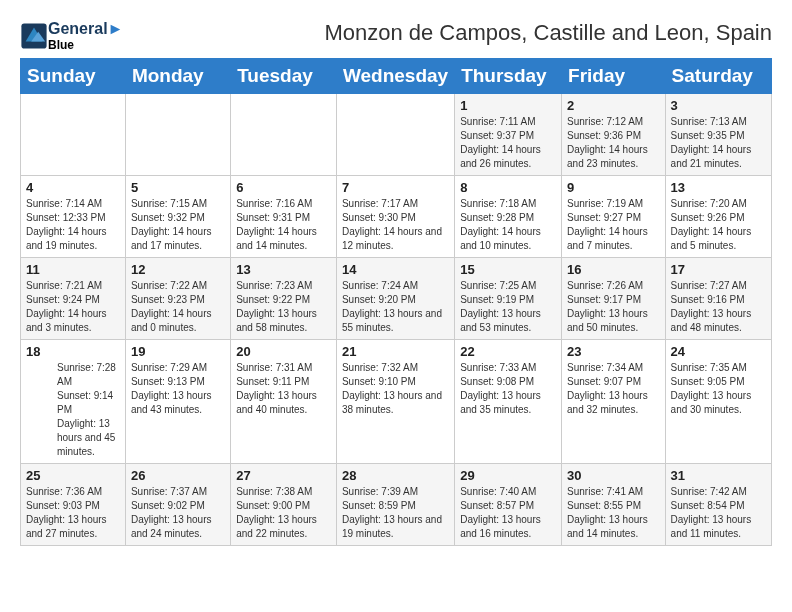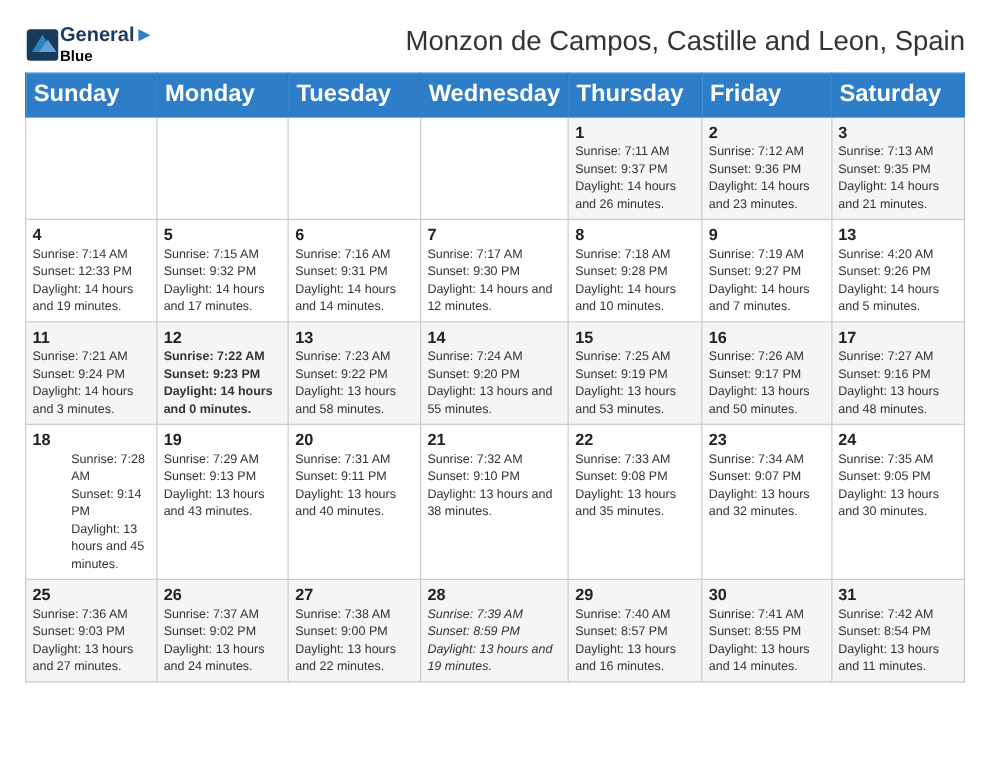--- a/index.html
+++ b/index.html
@@ -171,35 +171,35 @@
 Daylight: 14 hours and 10 minutes.</div>
         </td>
         <td>
           <span class="day-number">9</span>
           <div class="day-info" style="white-space: pre-line;">Sunrise: 7:19 AM
 Sunset: 9:27 PM
 Daylight: 14 hours and 7 minutes.</div>
         </td>
         <td>
           <span class="day-number">13</span>
-          <div class="day-info" style="white-space: pre-line;">Sunrise: 4:20 AM
+          <div class="day-info" style="white-space: pre-line;">Sunrise: 7:20 AM
 Sunset: 9:26 PM
 Daylight: 14 hours and 5 minutes.</div>
         </td>
       </tr>
       <tr>
         <td>
           <span class="day-number">11</span>
           <div class="day-info" style="white-space: pre-line;">Sunrise: 7:21 AM
 Sunset: 9:24 PM
 Daylight: 14 hours and 3 minutes.</div>
         </td>
         <td>
           <span class="day-number">12</span>
-          <div class="day-info" style="white-space: pre-line; font-weight: bold;">Sunrise: 7:22 AM
+          <div class="day-info" style="white-space: pre-line;">Sunrise: 7:22 AM
 Sunset: 9:23 PM
 Daylight: 14 hours and 0 minutes.</div>
         </td>
         <td>
           <span class="day-number">13</span>
           <div class="day-info" style="white-space: pre-line;">Sunrise: 7:23 AM
 Sunset: 9:22 PM
 Daylight: 13 hours and 58 minutes.</div>
         </td>
         <td>
@@ -285,21 +285,21 @@
 Daylight: 13 hours and 24 minutes.</div>
         </td>
         <td>
           <span class="day-number">27</span>
           <div class="day-info" style="white-space: pre-line;">Sunrise: 7:38 AM
 Sunset: 9:00 PM
 Daylight: 13 hours and 22 minutes.</div>
         </td>
         <td>
           <span class="day-number">28</span>
-          <div class="day-info" style="white-space: pre-line; font-style: italic;">Sunrise: 7:39 AM
+          <div class="day-info" style="white-space: pre-line;">Sunrise: 7:39 AM
 Sunset: 8:59 PM
 Daylight: 13 hours and 19 minutes.</div>
         </td>
         <td>
           <span class="day-number">29</span>
           <div class="day-info" style="white-space: pre-line;">Sunrise: 7:40 AM
 Sunset: 8:57 PM
 Daylight: 13 hours and 16 minutes.</div>
         </td>
         <td>

